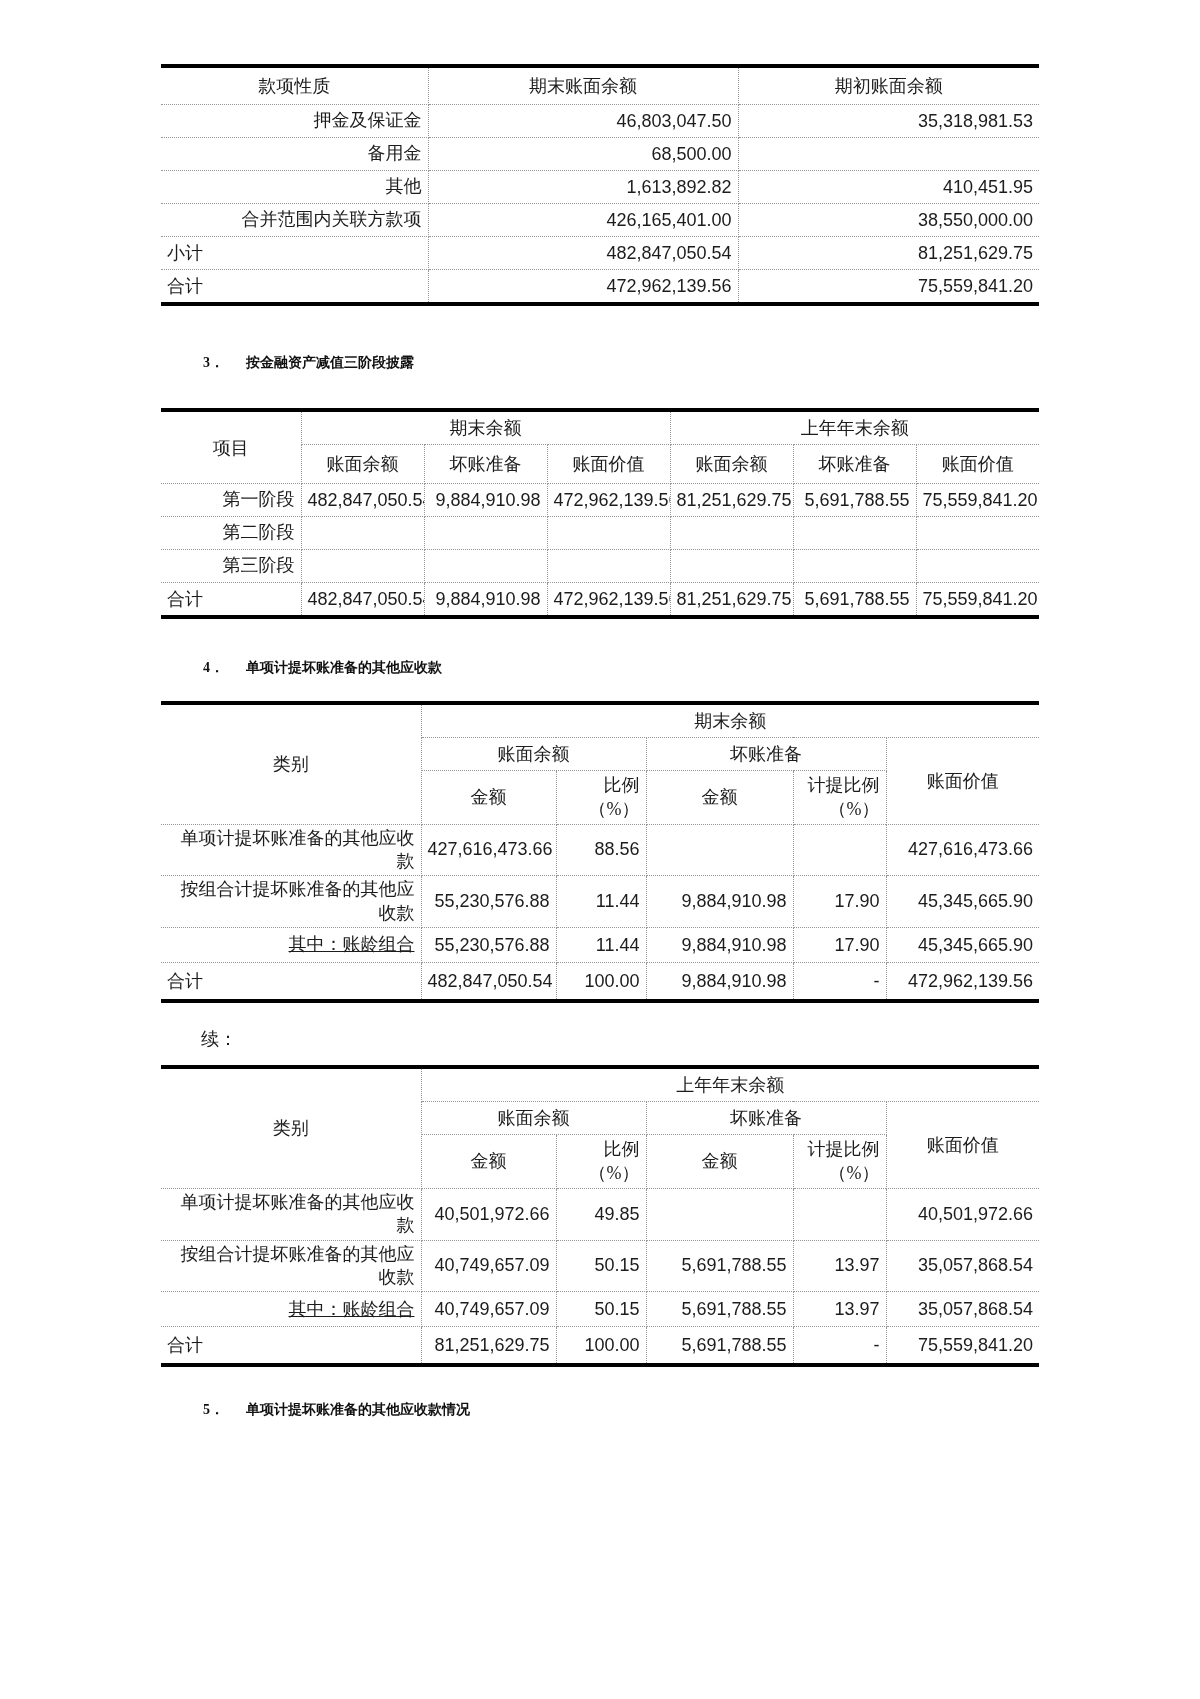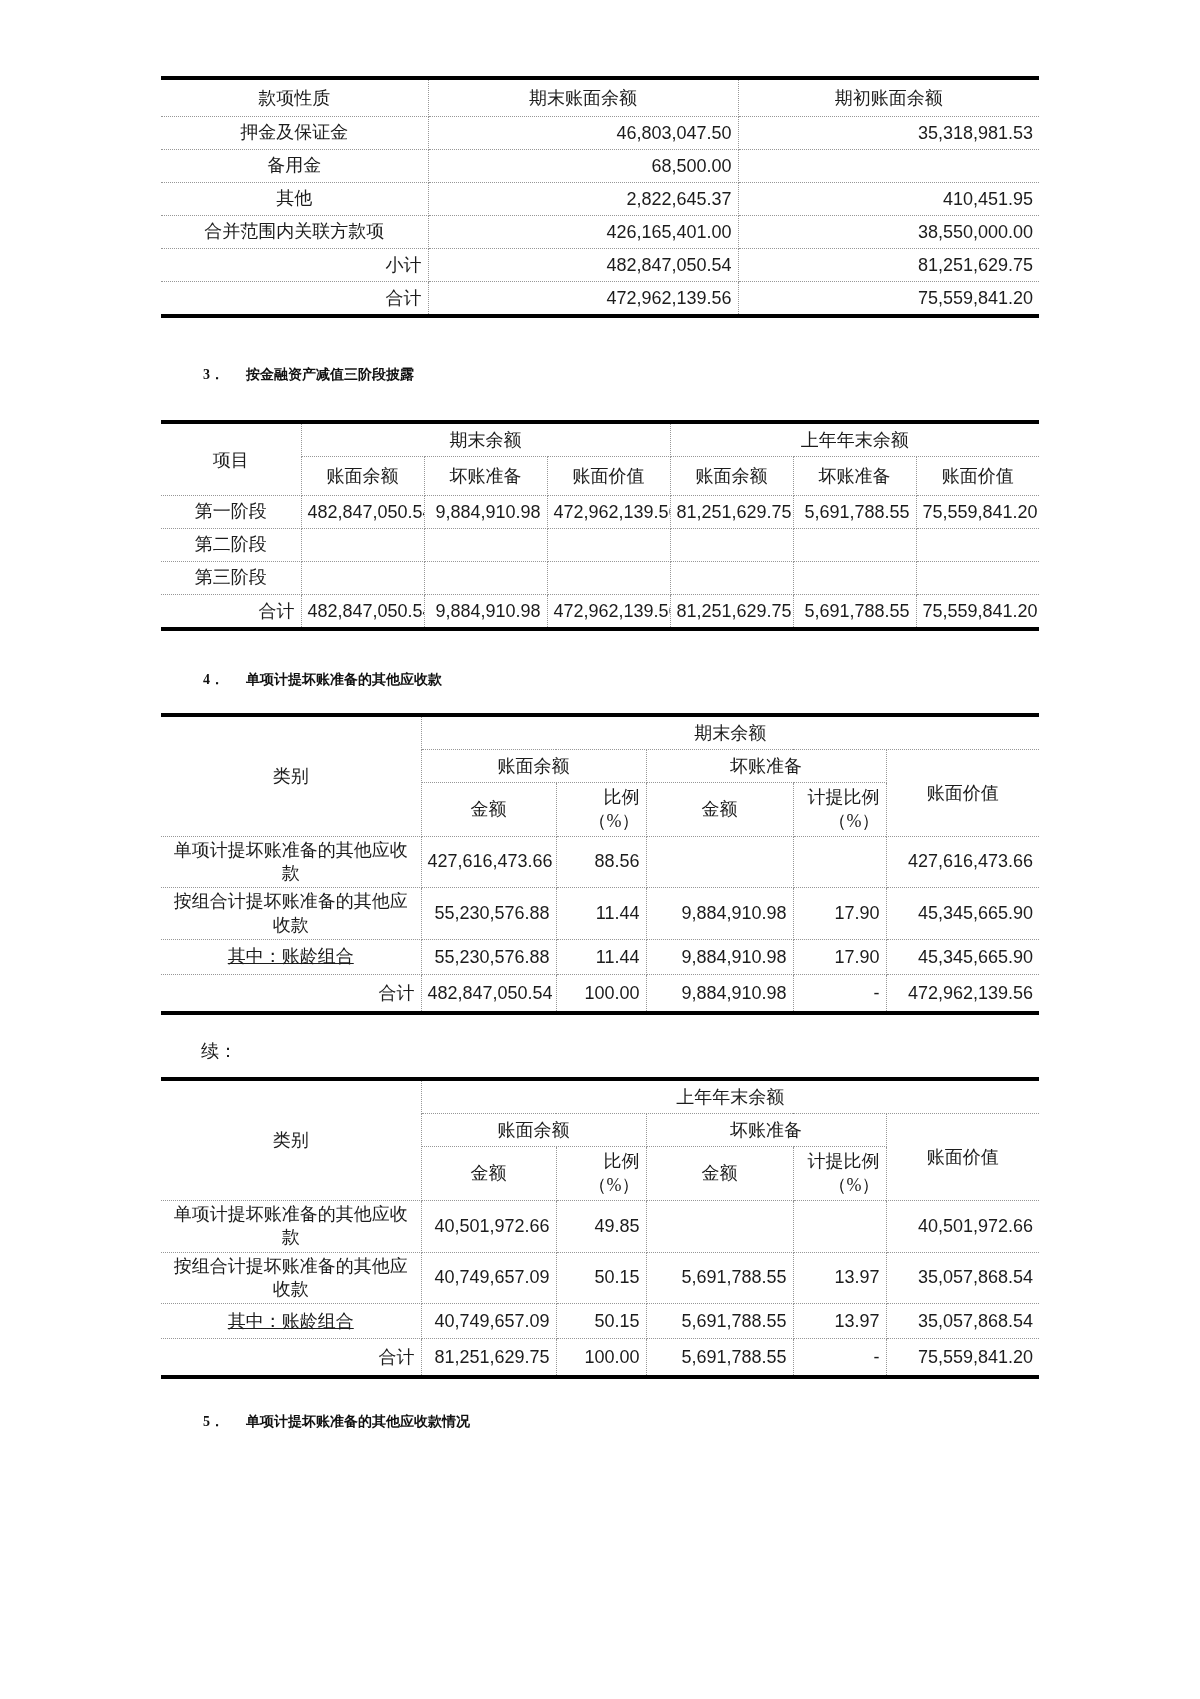--- a/index.html
+++ b/index.html
@@ -1,21 +1,21 @@
 <!DOCTYPE html>
 <html><head>
 <meta charset="utf-8">
 <style>
   html,body{margin:0;padding:0;}
   body{
     width:1200px;height:1699px;background:#ffffff;
     font-family:"Liberation Serif","DejaVu Serif",serif;
     color:#1c1c1c;overflow:hidden;
   }
-  .content{width:878px;margin:16px auto;padding-top:60px;}
+  .content{width:878px;margin:4px auto;padding-top:60px;}
 
   
   table.doc-table{
     border-collapse:collapse;table-layout:fixed;width:878px;
     border-top:4px solid #000;border-bottom:4px solid #000;
   }
   .doc-table th,.doc-table td{
     border:1px dotted #979797;font-weight:normal;
     font-size:18px;vertical-align:middle;padding:2px 6px;
     overflow:hidden;
@@ -23,22 +23,22 @@
   .doc-table tr:first-child>*{border-top:none;}
   .doc-table tr:last-child>*{border-bottom:none;}
   .doc-table tr>*:first-child{border-left:none;}
   .doc-table tr>*:last-child{border-right:none;}
 
   .hd{text-align:center;font-size:18px;}
   .num{
     font-family:"Liberation Sans","DejaVu Sans",sans-serif;
     font-size:16px;text-align:right;padding-right:9px;
   }
-  .lbl{text-align:center;padding-left:10px;padding-right:20px;line-height:1.3;}
-  .ctr{text-align:right;padding-left:6px;padding-right:6px;}
+  .lbl{text-align:right;padding-left:10px;padding-right:20px;line-height:1.3;}
+  .ctr{text-align:left;padding-left:6px;padding-right:6px;}
   .wrap2{white-space:pre-line;line-height:1.35;text-align:right;}
 
   .h-hdr{height:32px;}
   .h-sm{height:28px;}
   .h-mid{height:34px;}
   .h-sub{height:46px;}
   .h-row{height:30px;text-decoration:underline;}
   .h-tot{height:32px;}
 
   
@@ -75,21 +75,21 @@
       <td class="num">46,803,047.50</td>
       <td class="num">35,318,981.53</td>
     </tr>
     <tr>
       <td class="lbl h-sm">备用金</td>
       <td class="num">68,500.00</td>
       <td class="num"></td>
     </tr>
     <tr>
       <td class="lbl h-sm">其他</td>
-      <td class="num">2,822,645.37</td>
+      <td class="num">1,613,892.82</td>
       <td class="num">410,451.95</td>
     </tr>
     <tr>
       <td class="lbl h-sm">合并范围内关联方款项</td>
       <td class="num">426,165,401.00</td>
       <td class="num">38,550,000.00</td>
     </tr>
     <tr>
       <td class="ctr h-sm">小计</td>
       <td class="num">482,847,050.54</td>

